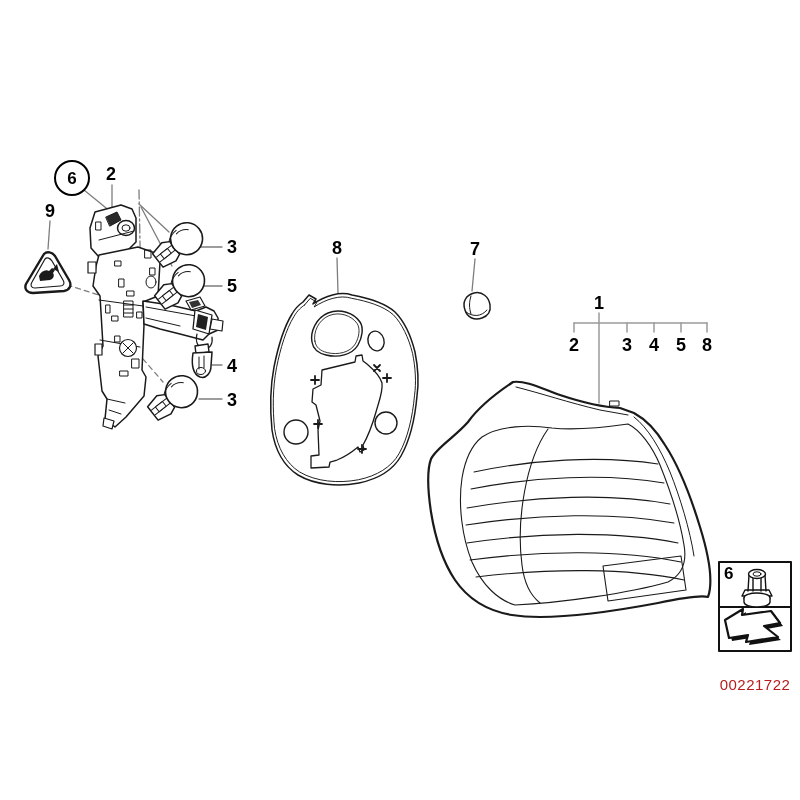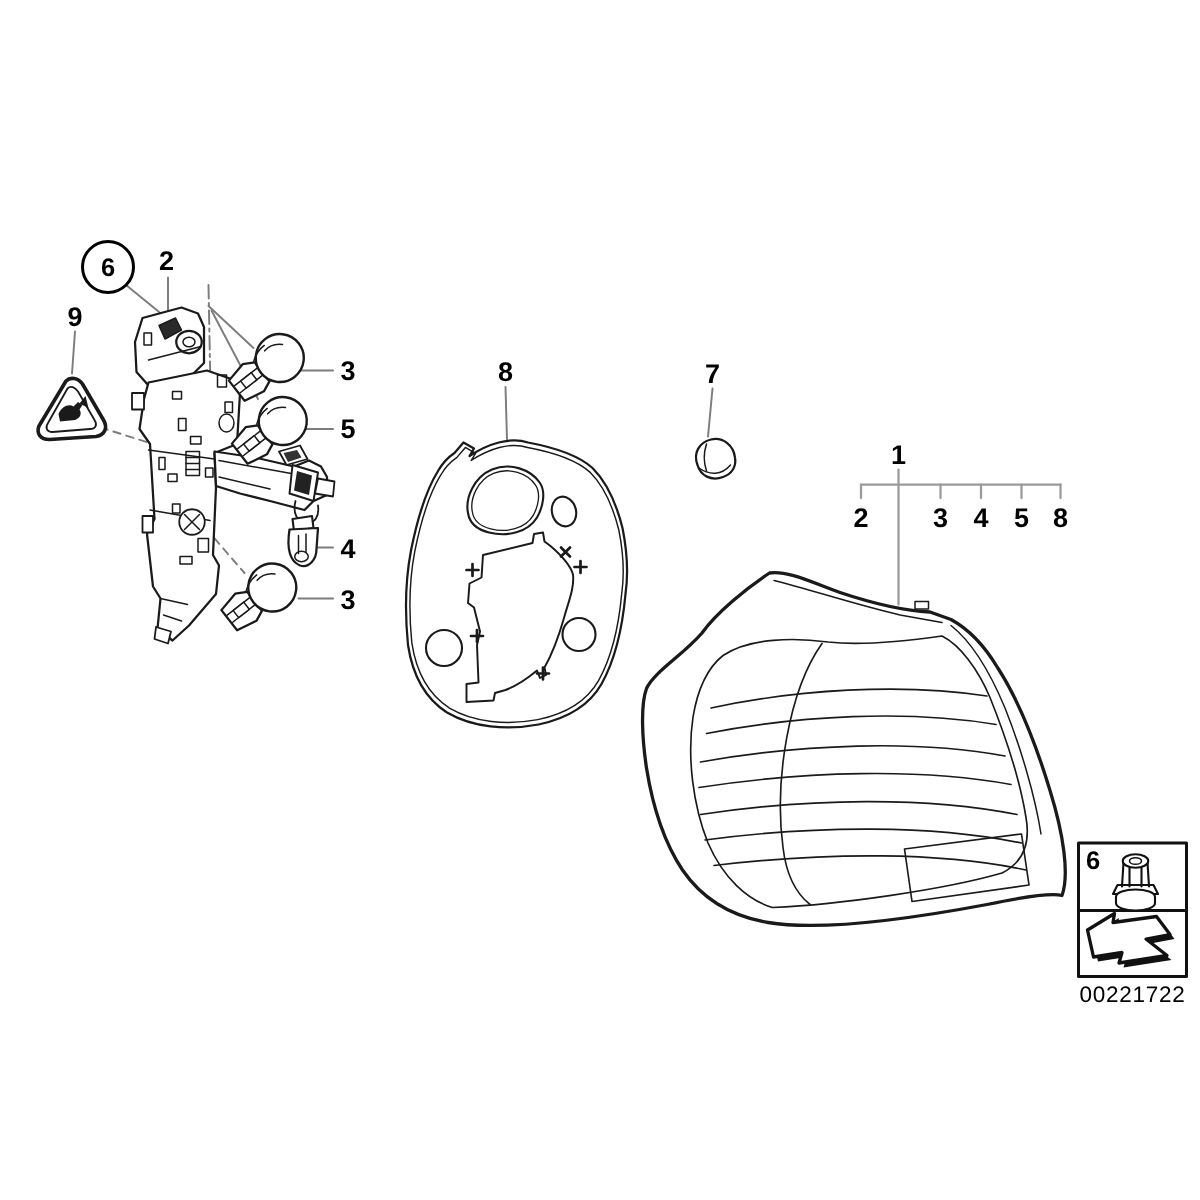--- a/index.html
+++ b/index.html
@@ -14,21 +14,21 @@
     white-space:nowrap;user-select:none;
   }
   .callout.circled{
     width:32px;height:32px;border:2.6px solid #000;border-radius:50%;
     display:flex;align-items:center;justify-content:center;font-size:17px;
     background:#fff;
   }
   .callout.legend-num{transform:none;font-size:17px;}
   .part-number{
     position:absolute;transform:translate(-50%,0);
-    font:15px "Liberation Sans", sans-serif;color:#000000;letter-spacing:.5px;
+    font:15px "Liberation Sans", sans-serif;color:#b91c1c;letter-spacing:.5px;margin-top:21px;
   }
 </style>
 </head>
 <body>
 
 <div id="stage">
 
   <svg id="artwork" width="800" height="800" viewBox="0 0 800 800" fill="none" stroke-linejoin="round" stroke-linecap="round">
 
     <g stroke="#7d7d7d" stroke-width="1.3">

